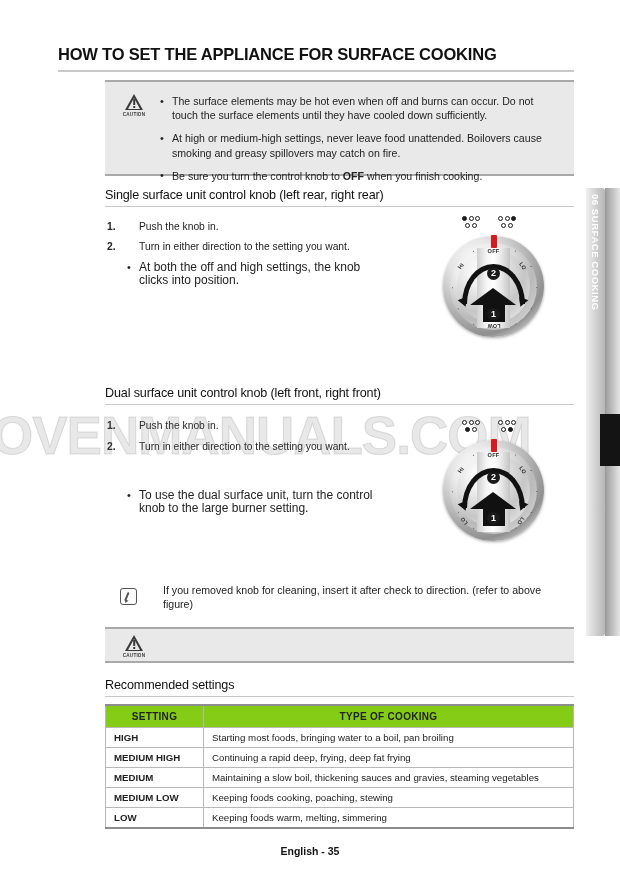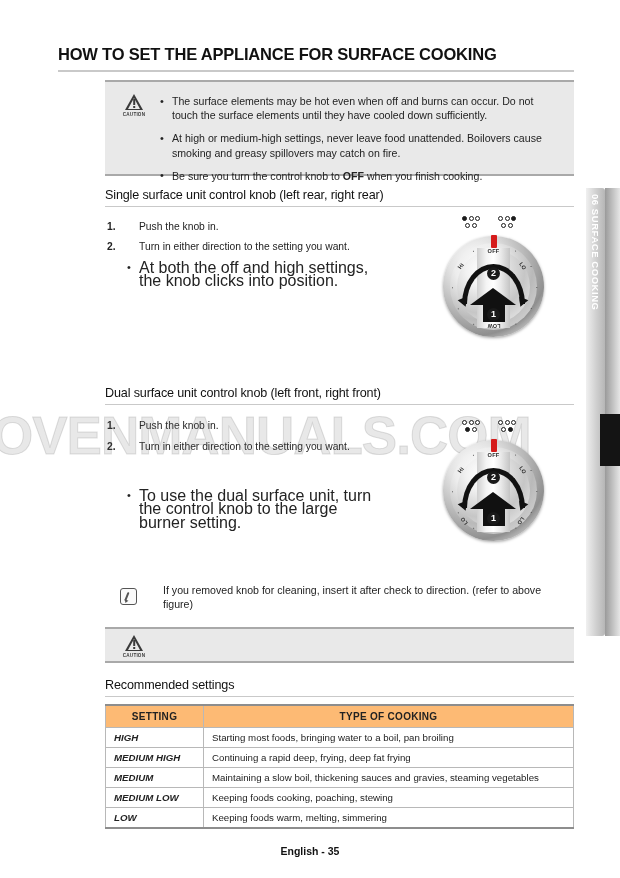--- a/index.html
+++ b/index.html
@@ -144,21 +144,21 @@
 
   
   .step {
     position:absolute; font-size:10.3px; line-height:13px; color:#232323;
   }
   .step .num {
     position:absolute; left:0; top:0; font-weight:bold; width:15px;
   }
   .step .txt { display:block; margin-left:32px; }
   .sub {
-    position:absolute; font-size:16px; line-height:13.4px; color:#232323;
+    position:absolute; font-size:12px; line-height:13.4px; color:#232323;
     padding-left:12px;
   }
   .sub::before {
     content:"\2022"; position:absolute; left:0; top:-0.5px; font-size:11px;
   }
 
   
   .knob-wrap { position:absolute; }
   .burners { position:absolute; left:18px; top:0; display:flex; gap:13px; }
   .burner { position:relative; width:23px; height:15px; }
@@ -263,24 +263,24 @@
   .tbl {
     position:absolute; left:105px; top:704px; width:469px;
     border-collapse:collapse;
     border-top:2px solid #8d8d8d; border-bottom:2px solid #8d8d8d;
   }
   .tbl th, .tbl td {
     border:1px solid #b8b8b8; padding:4px 8px;
     font-size:9.7px; color:#222;
   }
   .tbl thead th {
-    background:#fdba74; font-weight:bold; text-align:center;
+    background:#84cc16; font-weight:bold; text-align:center;
     font-size:10px; padding:5px 8px; letter-spacing:.3px;
   }
-  .tbl td.k { width:98px; font-weight:bold; white-space:nowrap;font-style:italic; }
+  .tbl td.k { width:98px; font-weight:bold; white-space:nowrap; }
 
   
   .footer {
     position:absolute; left:0; top:845px; width:620px;
     text-align:center; font-size:10.5px; font-weight:bold; color:#111;
   }
 </style>
 </head>
 <body>
 

